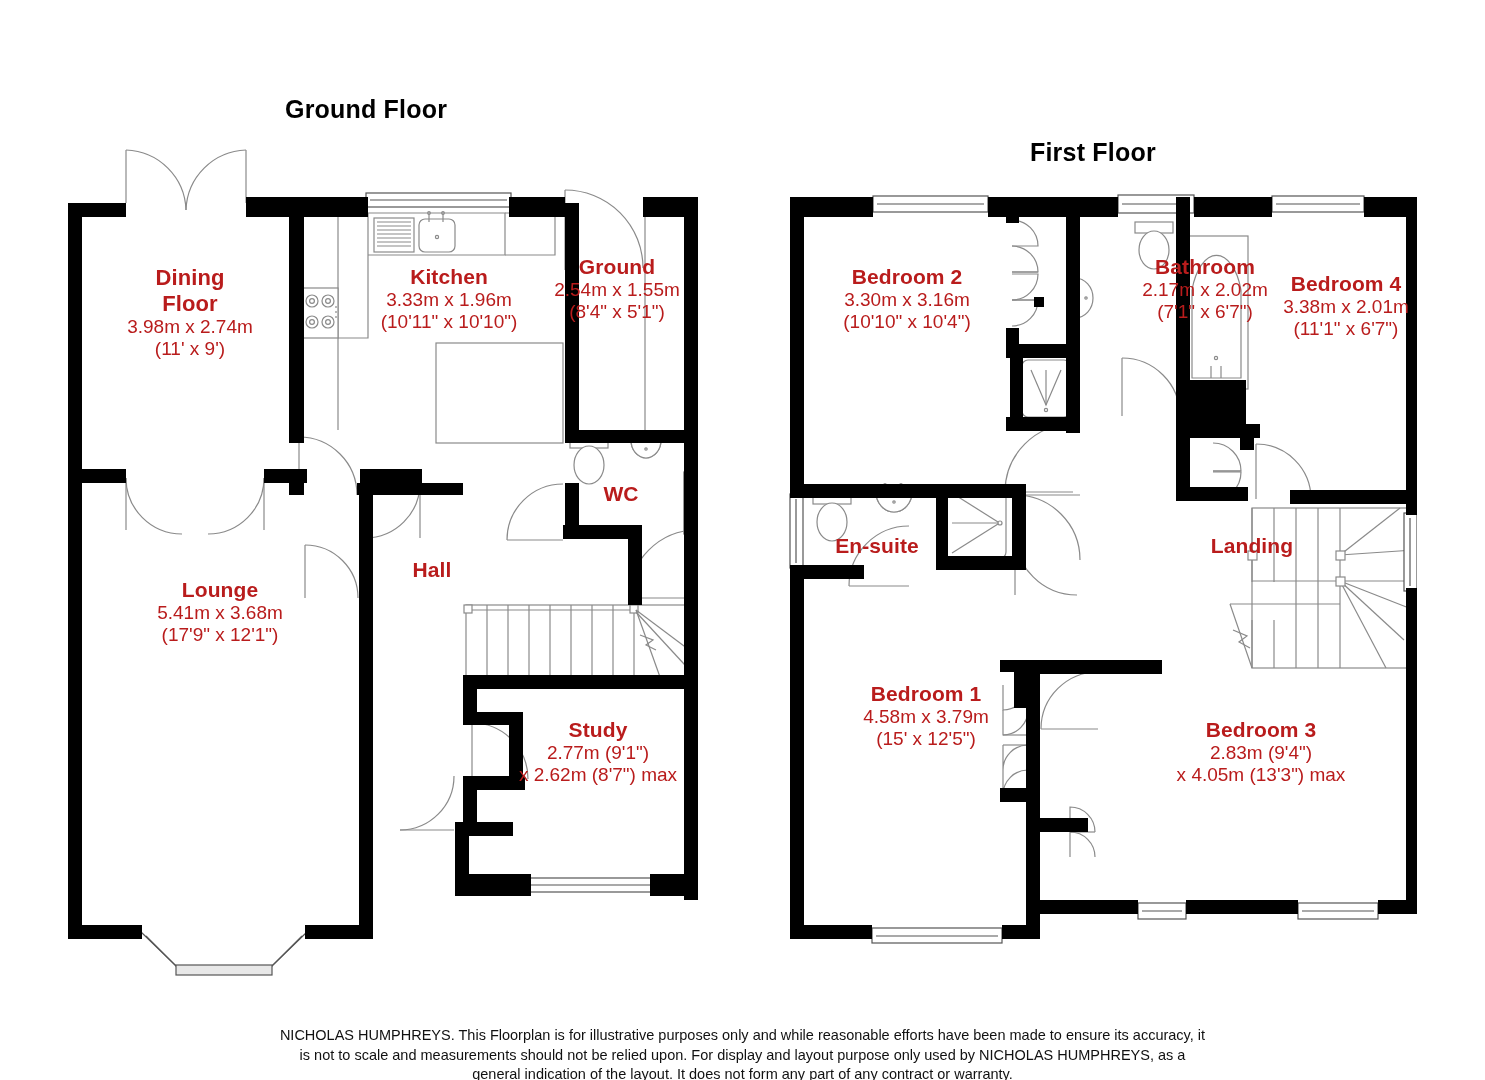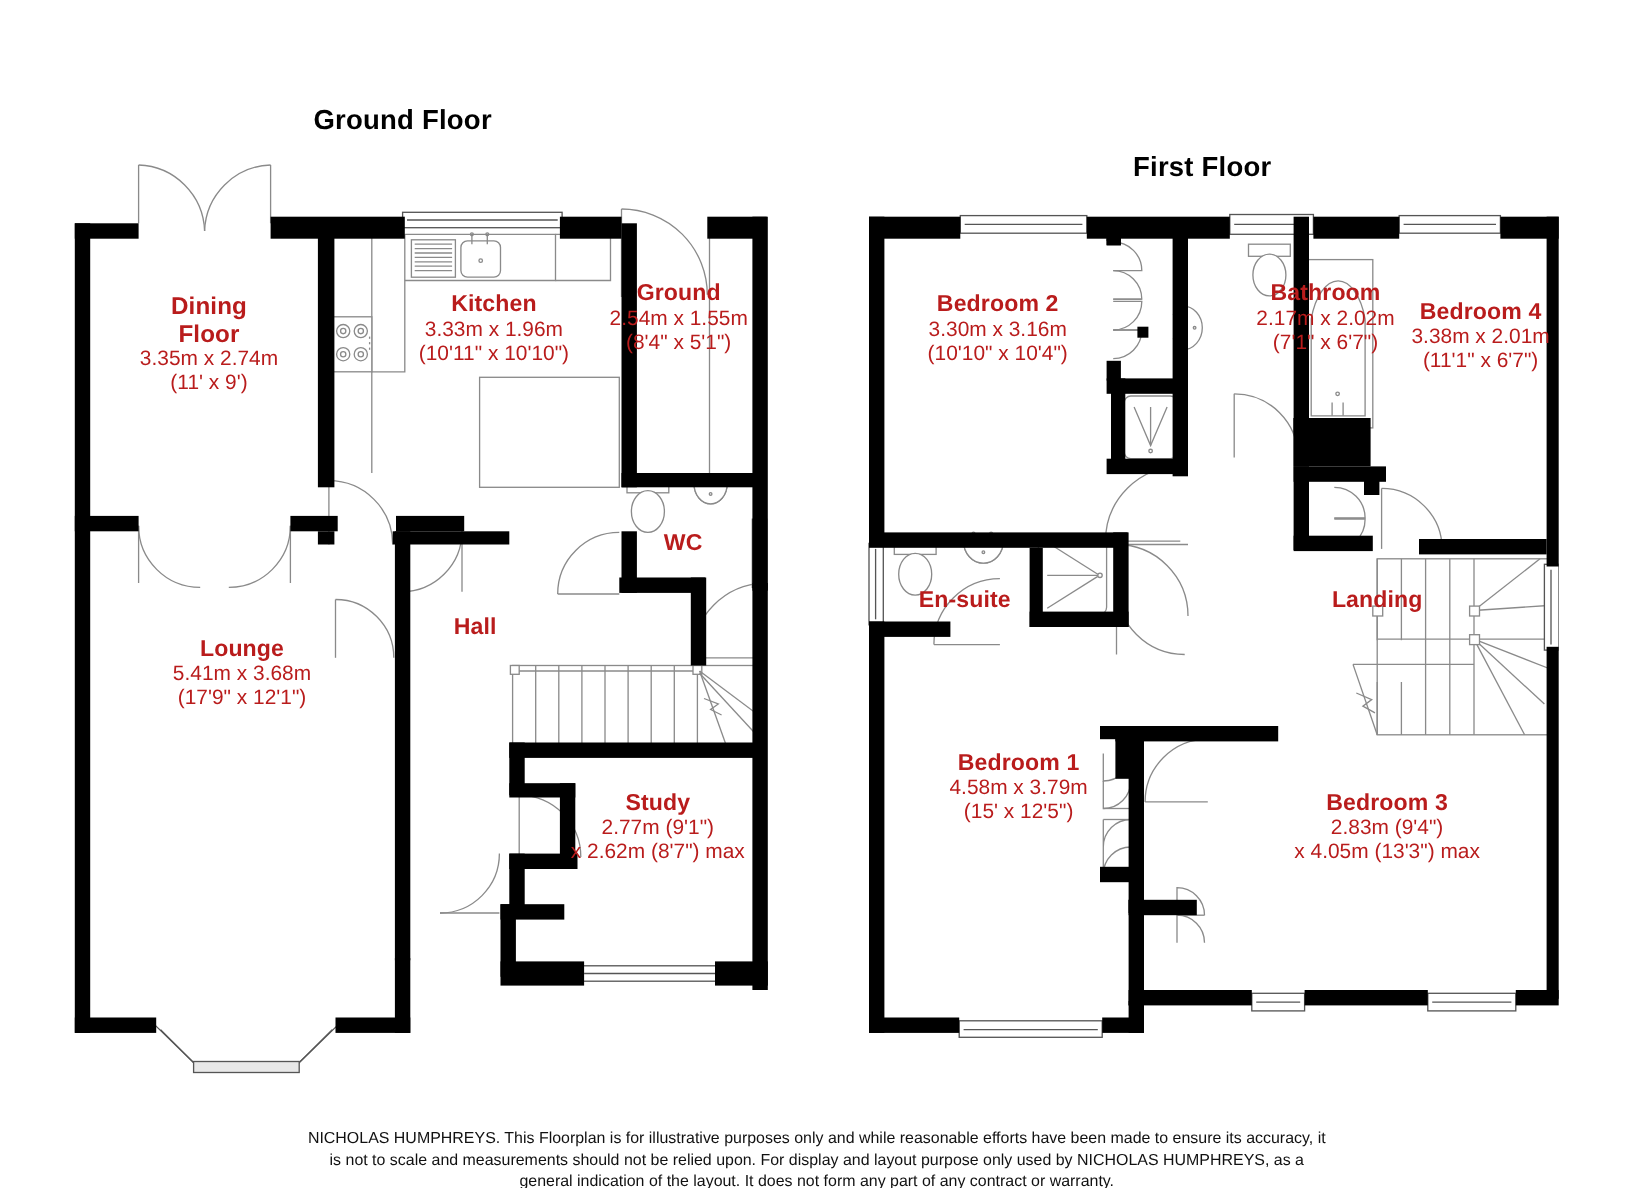--- a/index.html
+++ b/index.html
@@ -512,21 +512,21 @@
 
       <rect x="790" y="925" width="82" height="14"></rect>
       <rect x="1002" y="925" width="38" height="14"></rect>
       <rect x="1026" y="910" width="14" height="29"></rect>
     </g>
   </svg>
 
   <div class="room-label big" style="left:85px; top:265px; width:210px;">
     <span class="nm">Dining</span>
     <span class="nm">Floor</span>
-    <span class="dm">3.35m x 2.74m</span>
+    <span class="dm">3.98m x 2.74m</span>
     <span class="dm">(11' x 9')</span>
   </div>
 
   <div class="room-label" style="left:324px; top:265px; width:250px;">
     <span class="nm">Kitchen</span>
     <span class="dm">3.33m x 1.96m</span>
     <span class="dm">(10'11" x 10'10")</span>
   </div>
 
   <div class="room-label" style="left:527px; top:255px; width:180px;">

